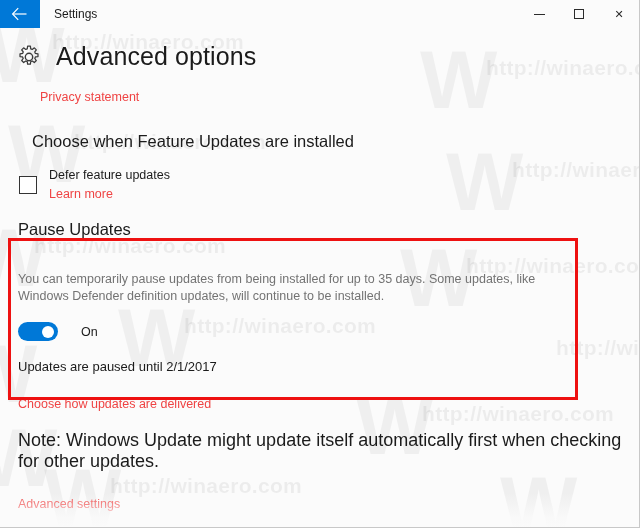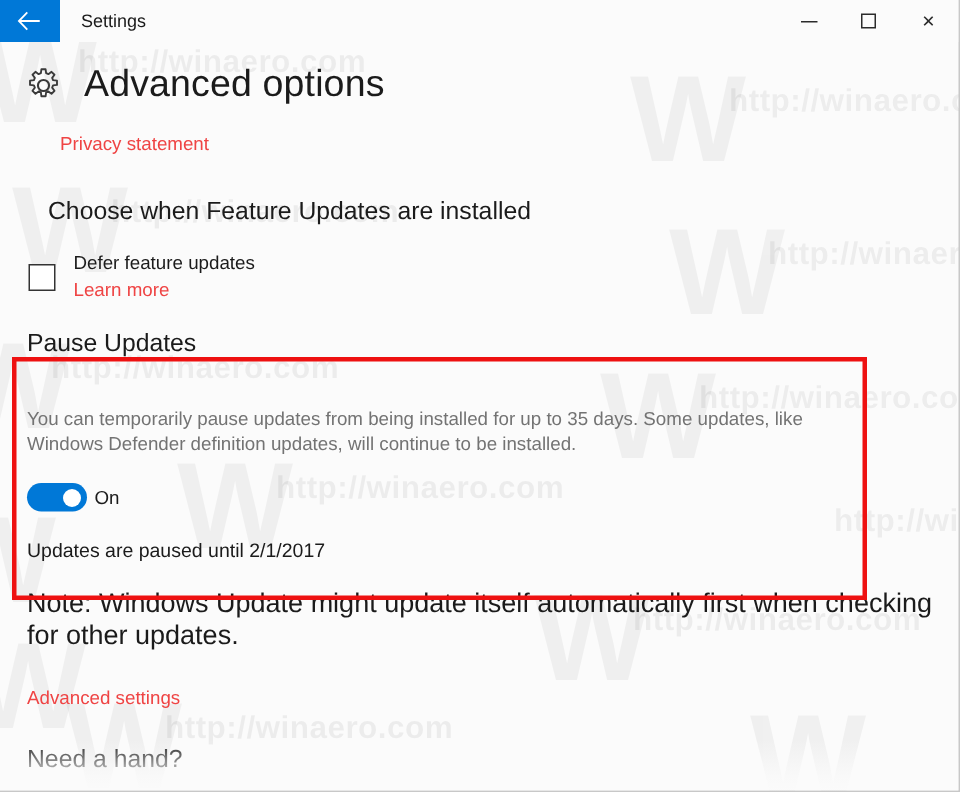--- a/index.html
+++ b/index.html
@@ -212,21 +212,21 @@
   .toggle-knob {
     position: absolute;
     top: 3.5px;
     right: 4px;
     width: 12px;
     height: 12px;
     border-radius: 50%;
     background: #ffffff;
   }
   .toggle-label {
-    margin-left: 5px;
+    margin-left: 23px;
     font-size: 12.5px;
     color: #1b1b1b;
   }
   .paused-until {
     font-size: 13px;
     color: #1b1b1b;
     margin-top: 18px;
   }
 
   .after-box { padding: 20px 0 0 18px; }
@@ -349,20 +349,23 @@
       <div class="pause-desc">You can temporarily pause updates from being installed for up to 35 days. Some updates, like Windows Defender definition updates, will continue to be installed.</div>
       <div class="toggle-row">
         <span class="toggle">
           <span class="toggle-knob"></span>
         </span>
         <span class="toggle-label">On</span>
       </div>
       <div class="paused-until">Updates are paused until 2/1/2017</div>
     </div>
 
+    <div class="after-box">
+      <span class="link">Choose how updates are delivered</span>
+    </div>
 
     <div class="note-text">Note: Windows Update might update itself automatically first when checking for other updates.</div>
 
     <div class="privacy-settings-row">
       <span class="link">Advanced settings</span>
     </div>
 
     <div class="need-heading">Need a hand?</div>
     <div class="need-sub">Chat with an agent that can point you to the best help or walk you step-by-step</div>
   </div>

